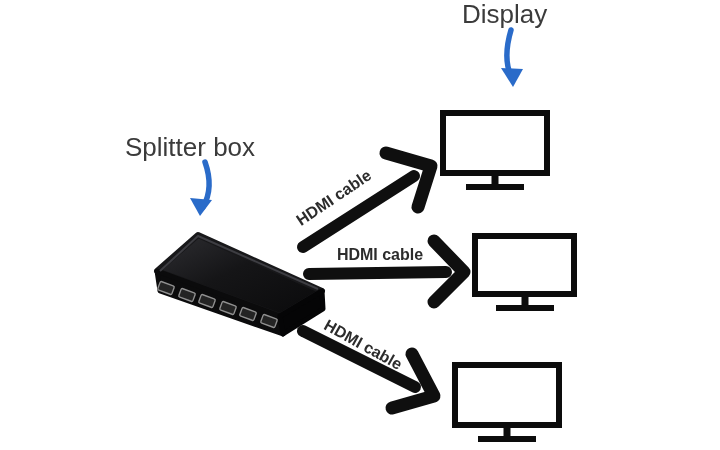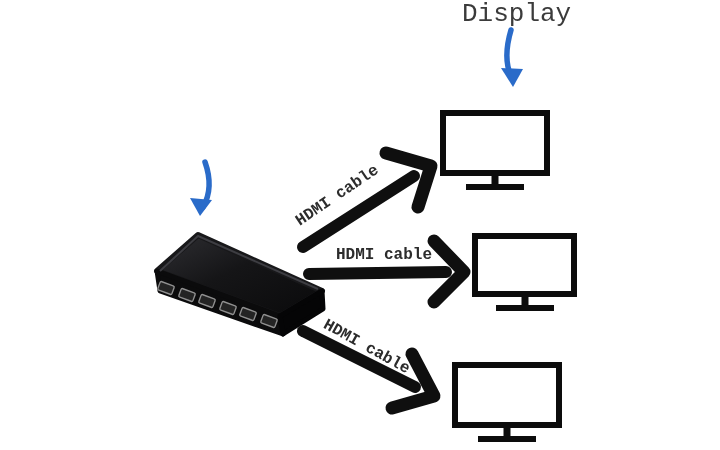--- a/index.html
+++ b/index.html
@@ -2,21 +2,21 @@
 <html><head>
 <meta charset="utf-8">
 <style>
   html, body { margin: 0; padding: 0; background: #ffffff; }
   .canvas {
     position: relative;
     width: 664px;
     height: 450px;
     background: #ffffff;
     overflow: hidden;
-    font-family: Liberation Mono, monospace;
+    font-family: Liberation Sans, sans-serif;
   }
   svg.overlay { position: absolute; left: 0; top: 0; }
   .label {
     position: absolute;
     color: #3b3b3b;
     font-size: 26px;
     line-height: 1.1;
     white-space: nowrap;
   }
   .cable-label {
@@ -111,20 +111,21 @@
       <path d="M511,30 C506,47 505,63 511,76" fill="none" stroke="#2a6bc9" stroke-width="5.5" stroke-linecap="round"></path>
       <polygon points="501,68 523,69 513,87" fill="#2a6bc9"></polygon>
     </g>
     <g>
       <path d="M205,162 C211,179 210,195 203,207" fill="none" stroke="#2a6bc9" stroke-width="5.5" stroke-linecap="round"></path>
       <polygon points="190,198 212,200 200,216" fill="#2a6bc9"></polygon>
     </g>
   </svg>
 
   <div class="label" style="left:462px; top:0px;">Display</div>
+  <div class="label" style="left:125px; top:133px;">Splitter box</div>
 
   <div class="cable-label" style="left:290px; top:189px; transform:rotate(-34deg);">HDMI cable</div>
   <div class="cable-label" style="left:336px; top:246px;">HDMI cable</div>
   <div class="cable-label" style="left:319px; top:336px; transform:rotate(29deg);">HDMI cable</div>
 
   <div class="monitor" style="left:440px; top:110px; width:110px; height:66px;">
     <div class="stem"></div>
     <div class="base"></div>
   </div>
   <div class="monitor" style="left:472px; top:233px; width:105px; height:64px;">

